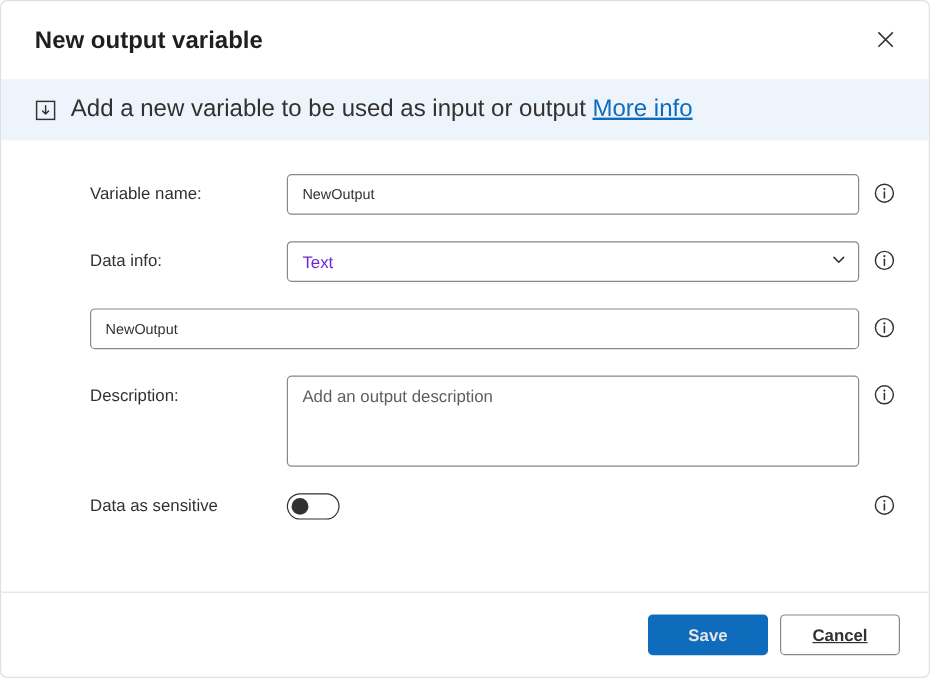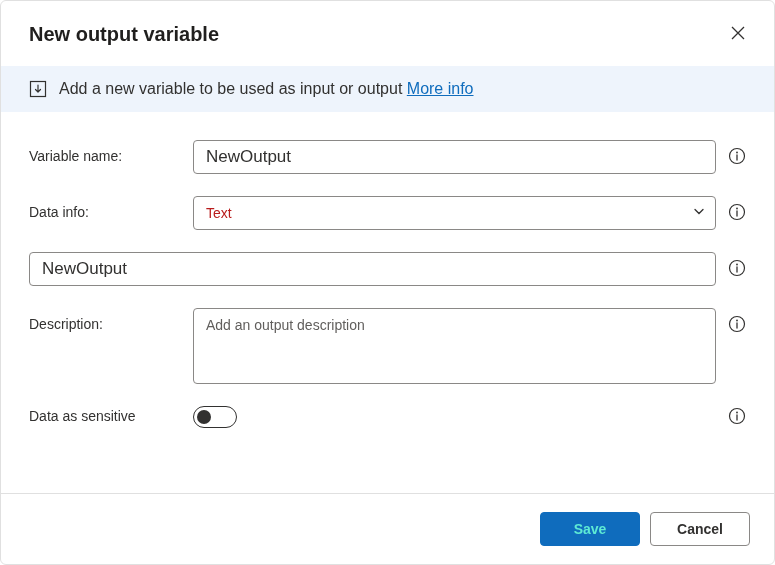--- a/index.html
+++ b/index.html
@@ -50,72 +50,73 @@
       display: flex;
       align-items: center;
       gap: 12px;
     }
     .banner-icon {
       flex-shrink: 0;
       display: flex;
     }
     .banner-text {
       color: #323130;
-      font-size: 16px;
+      font-size: 20px;
       text-align: right;
     }
     .banner-link {
       color: #0f6cbd;
       text-decoration: underline;
       cursor: pointer;
     }
     .form-body {
       padding: 28px 28px 8px 28px;
       flex: 1;
     }
     .form-row {
       display: flex;
       align-items: flex-start;
       margin-bottom: 22px;
+      margin-left: 46px;
     }
     .form-label {
       width: 164px;
       flex-shrink: 0;
       padding-top: 8px;
       color: #323130;
       font-size: 14px;
     }
     .form-control-wrap {
       flex: 1;
       display: flex;
       align-items: flex-start;
       gap: 12px;
     }
     .text-input {
       flex: 1;
       border: 1px solid #8a8886;
       border-radius: 4px;
       padding: 7px 12px;
-      font-size: 17px;
+      font-size: 12px;
       font-family: inherit;
       color: #323130;
       height: 34px;
     }
     .select-wrap {
       flex: 1;
       position: relative;
     }
     .select-input {
       width: 100%;
       border: 1px solid #8a8886;
       border-radius: 4px;
       padding: 7px 36px 7px 12px;
       font-size: 14px;
       font-family: inherit;
-      color: #b91c1c;
+      color: #6d28d9;
       height: 34px;
       background: #fff;
       cursor: pointer;
       text-align: left;
     }
     .select-chevron {
       position: absolute;
       right: 10px;
       top: 50%;
       transform: translateY(-50%);
@@ -176,26 +177,27 @@
       border-radius: 4px;
       font-size: 14px;
       font-weight: 600;
       font-family: inherit;
       cursor: pointer;
       padding: 0 18px;
     }
     .btn-primary {
       background: #0f6cbd;
       border: 1px solid #0f6cbd;
-      color: #5eead4;
+      color: #e5e5e5;
     }
     .btn-secondary {
       background: #fff;
       border: 1px solid #8a8886;
       color: #323130;
+      text-decoration: underline;
     }
     .row-sensitive .form-label {
       padding-top: 2px;
     }
     .row-sensitive .info-icon {
       margin-top: 1px;
     }
   </style>
 </head>
 <body>

